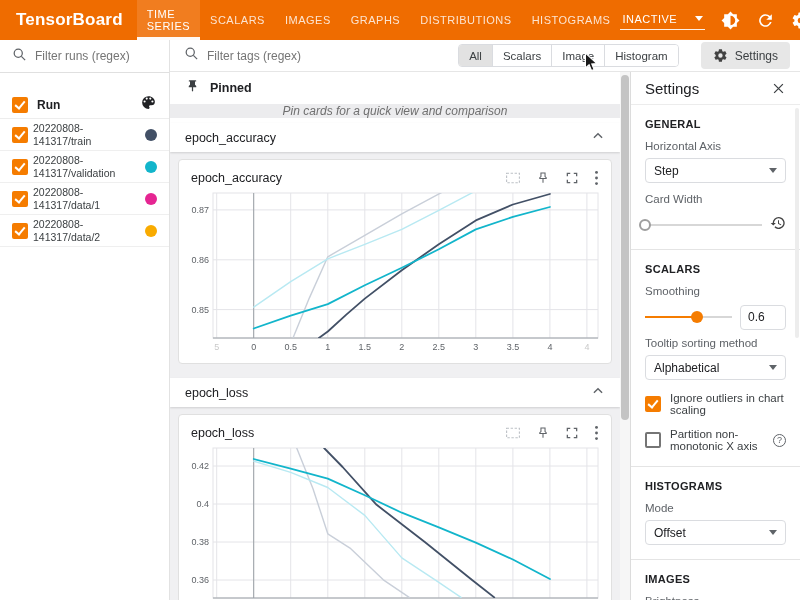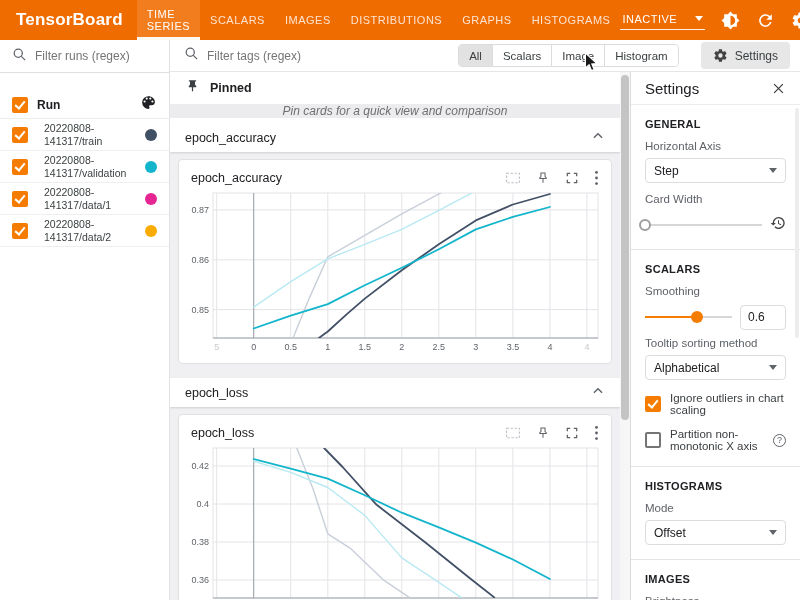--- a/index.html
+++ b/index.html
@@ -23,21 +23,21 @@
 
   
   .content { flex:1; display:flex; min-height:0; }
 
   
   .sidebar { width:170px; flex:none; background:#fff; border-right:1px solid #e2e2e2; display:flex; flex-direction:column; }
   .sb-search { height:33px; flex:none; border-bottom:1px solid #e0e0e0; display:flex; align-items:center; gap:8px; padding:0 12px; }
   .sb-search input, .tag-search input { border:none; outline:none; font-size:12px; color:#8b5cf6; width:100%; background:transparent; font-family:inherit; }
   .run-hdr { height:28px; margin-top:18px; flex:none; display:flex; align-items:center; gap:9px; padding:0 12px; border-bottom:1px solid #ededed; }
   .run-hdr-label { font-size:12px; font-weight:600; flex:1; }
-  .run-row { min-height:32px; flex:none; display:flex; align-items:center; gap:16px; padding:2px 12px; border-bottom:1px solid #efefef; cursor:pointer; }
+  .run-row { min-height:32px; flex:none; display:flex; align-items:center; gap:5px; padding:2px 12px; border-bottom:1px solid #efefef; cursor:pointer; }
   .run-name { flex:1; font-size:10.5px; line-height:12.5px; color:#3c4043; }
   .run-dot { width:12px; height:12px; border-radius:50%; flex:none; }
 
   .cb { width:16px; height:16px; flex:none; border-radius:2px; position:relative; }
   .cb.on { background:#f57c00; }
   .cb.on::after { content:""; position:absolute; left:5px; top:2px; width:4px; height:8px;
                   border:solid #fff; border-width:0 2px 2px 0; transform:rotate(40deg); }
   .cb.off { background:#fff; border:2px solid #757575; }
 
   
@@ -109,22 +109,22 @@
 <body>
 
 <div class="app">
 
   <header class="hdr">
     <div class="brand">TensorBoard</div>
     <nav class="nav">
       <div class="nav-tab active">TIME SERIES</div>
       <div class="nav-tab">SCALARS</div>
       <div class="nav-tab">IMAGES</div>
+      <div class="nav-tab">GRAPHS</div>
       <div class="nav-tab">DISTRIBUTIONS</div>
-      <div class="nav-tab">GRAPHS</div>
       <div class="nav-tab">HISTOGRAMS</div>
     </nav>
     <div class="hdr-right">
       <div class="status-select">
         <span>INACTIVE</span>
         <span class="caret-down"></span>
       </div>
       <span class="hdr-icon">
         <svg width="19" height="19" viewBox="0 0 24 24">
             <path fill="#fff" d="M20 8.7V4h-4.7L12 .7 8.7 4H4v4.7L.7 12 4 15.3V20h4.7L12 23.3 15.3 20H20v-4.7L23.3 12 20 8.7zM12 18V6a6 6 0 0 1 0 12z"></path>

